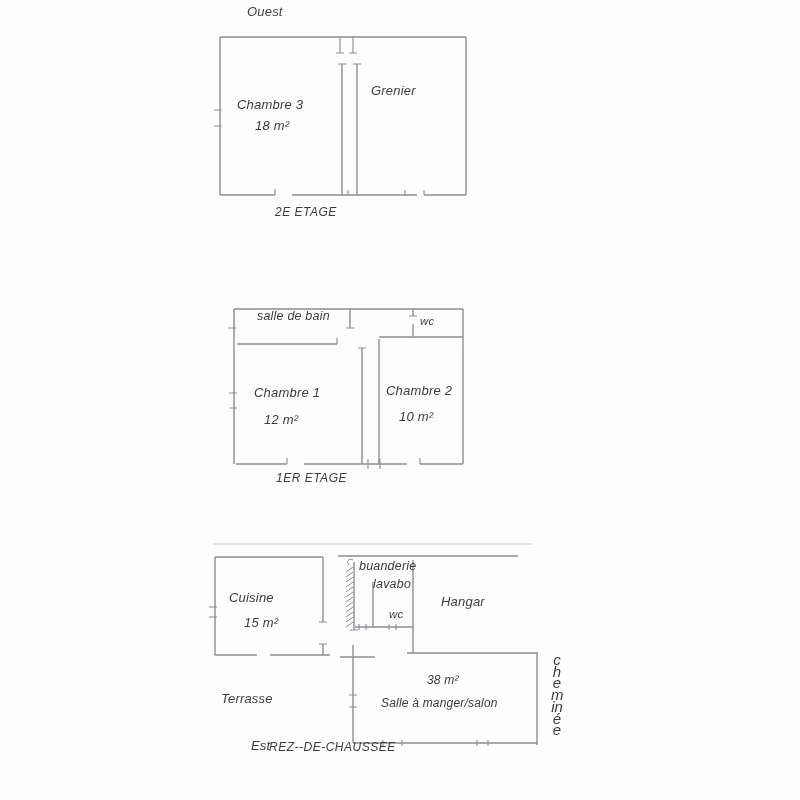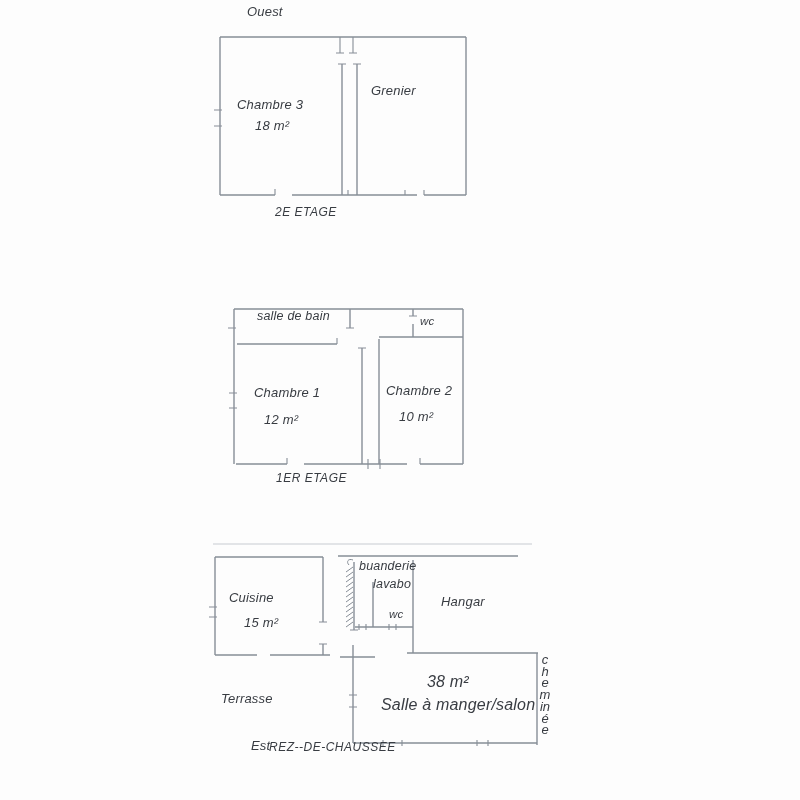--- a/index.html
+++ b/index.html
@@ -13,32 +13,33 @@
   .page{position:absolute;left:0;top:0;width:800px;height:800px;border-radius:7px;}
   svg.linework{position:absolute;left:0;top:0;}
   .label{
     position:absolute;
     font-style:italic;
     color:#383c42;
     white-space:nowrap;
     letter-spacing:0.2px;
   }
   .s14{font-size:12px;letter-spacing:0.5px;}
-  .s145{font-size:16px;}
+  .s145{font-size:12px;}
   .s13{font-size:13px;}
   .s12{font-size:12.5px;}
   .s11{font-size:11.5px;font-style:italic;}
   .vertical-label{
     width:12px;
     white-space:normal;
     word-break:break-all;
     line-height:11.7px;
-    font-size:13px;
+    font-size:15px;
     text-align:center;
     letter-spacing:0;
+    padding-left:12px;
   }
 </style>
 </head>
 <body>
 
 <div class="page">
 
   <svg class="linework" width="800" height="800" viewBox="0 0 800 800" fill="none" stroke="#878e97" stroke-width="1.4" stroke-linecap="butt">
 
     <g>

